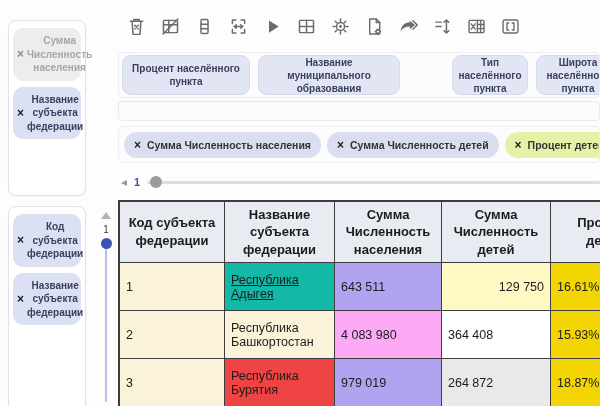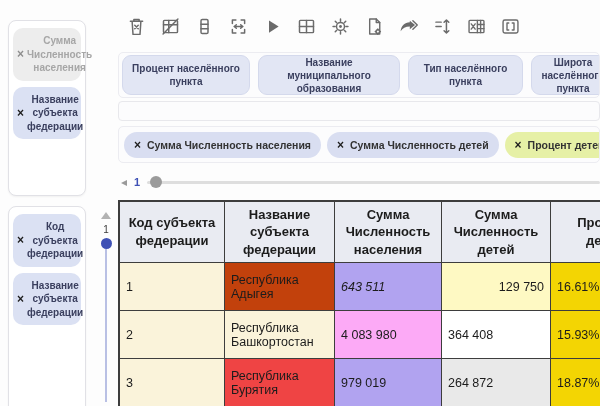--- a/index.html
+++ b/index.html
@@ -42,21 +42,21 @@
   .columns-bar{position:absolute;left:118px;top:52px;width:482px;height:46px;
     background:#fcfcfd;border:1px solid #ececf1;border-radius:5px;box-sizing:border-box;
     display:flex;gap:8px;align-items:center;padding:0 3px;overflow:hidden;}
   .col-chip{
     background:#e2e6f4;border:1px solid #d4d9ec;border-radius:9px;height:40px;box-sizing:border-box;
     font-size:10px;font-weight:700;color:#3a3f5e;line-height:1.3;cursor:pointer;
     display:flex;align-items:center;justify-content:center;text-align:center;padding:2px 8px;flex:0 0 auto;
   }
   .col-chip:nth-child(1){width:128px;}
   .col-chip:nth-child(2){width:142px;}
-  .col-chip:nth-child(3){width:115px;}
+  .col-chip:nth-child(3){width:76px;margin-left:44px;}
   .col-chip:nth-child(4){width:84px;}
   .empty-bar{position:absolute;left:118px;top:101px;width:482px;height:20px;
     background:#fcfcfd;border:1px solid #e8e8ec;border-radius:4px;box-sizing:border-box;}
   .measures-bar{position:absolute;left:118px;top:126px;width:482px;height:37px;
     background:#fcfcfd;border:1px solid #ececf1;border-radius:5px;box-sizing:border-box;
     display:flex;gap:6px;align-items:center;padding:0 5px;overflow:hidden;}
   .m-chip{height:26px;border-radius:13px;background:#d9def1;display:flex;align-items:center;gap:6px;
     padding:0 10px;font-size:10.5px;font-weight:700;color:#333;cursor:pointer;flex:0 0 auto;}
   .m-chip .x{font-size:12px;color:#1d1d1d;line-height:1;}
   .m-chip.hl{background:#e6f0a6;}
@@ -223,22 +223,22 @@
       <th class="w1">Код субъекта федерации</th>
       <th class="w2">Название субъекта федерации</th>
       <th class="w3">Сумма Численность населения</th>
       <th class="w4">Сумма Численность детей</th>
       <th class="w5">Процент детей</th>
     </tr>
   </thead>
   <tbody>
     <tr>
       <td style="background-color: rgb(250, 243, 218);">1</td>
-      <td style="background-color: #c2410c;">Республика Адыгея</td>
-      <td style="background-color: rgb(177, 163, 240); font-style: italic;">643 511</td>
+      <td style="background-color: #14b8a6; text-decoration: underline;">Республика Адыгея</td>
+      <td style="background-color: rgb(177, 163, 240);">643 511</td>
       <td style="background-color: #fef9c3; text-align: right;">129 750</td>
       <td style="background-color: rgb(243, 213, 3);">16.61%</td>
     </tr>
     <tr>
       <td style="background-color: rgb(250, 243, 218);">2</td>
       <td style="background-color: rgb(250, 243, 218);">Республика Башкортостан</td>
       <td style="background-color: rgb(252, 170, 246);">4 083 980</td>
       <td style="background-color: rgb(255, 255, 255);">364 408</td>
       <td style="background-color: rgb(243, 213, 3);">15.93%</td>
     </tr>

